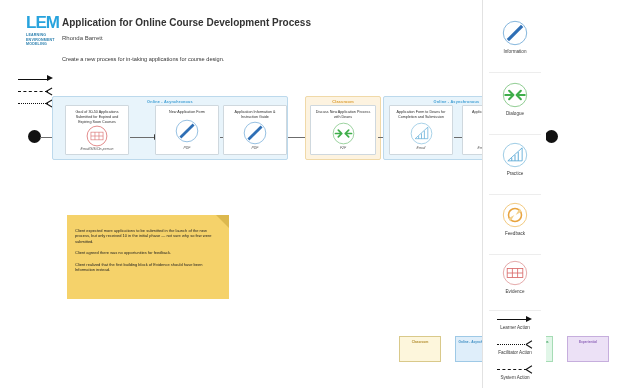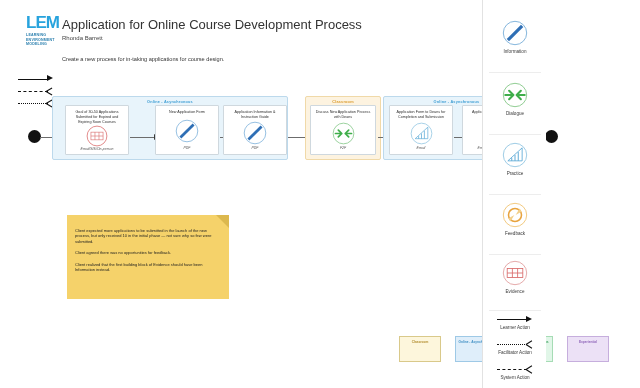--- a/index.html
+++ b/index.html
@@ -18,21 +18,21 @@
     font-family:"Liberation Sans", sans-serif;
     font-weight:bold; font-size:17px; letter-spacing:-1px;
     color:#27a3dd; line-height:17px;
   }
   .logo-sub {
     margin-top:2px; font-size:3.6px; font-weight:bold; line-height:4.6px;
     color:#2a7fae; letter-spacing:.2px;
   }
   .doc-title {
     position:absolute; left:62px; top:17px;
-    font-size:13px; font-weight:normal; color:#333;
+    font-size:10px; font-weight:bold; color:#333;
   }
   .doc-author {
     position:absolute; left:62px; top:35px;
     font-size:6px; color:#444;
   }
   .doc-desc {
     position:absolute; left:62px; top:56px;
     font-size:5.6px; color:#333;
   }
 

